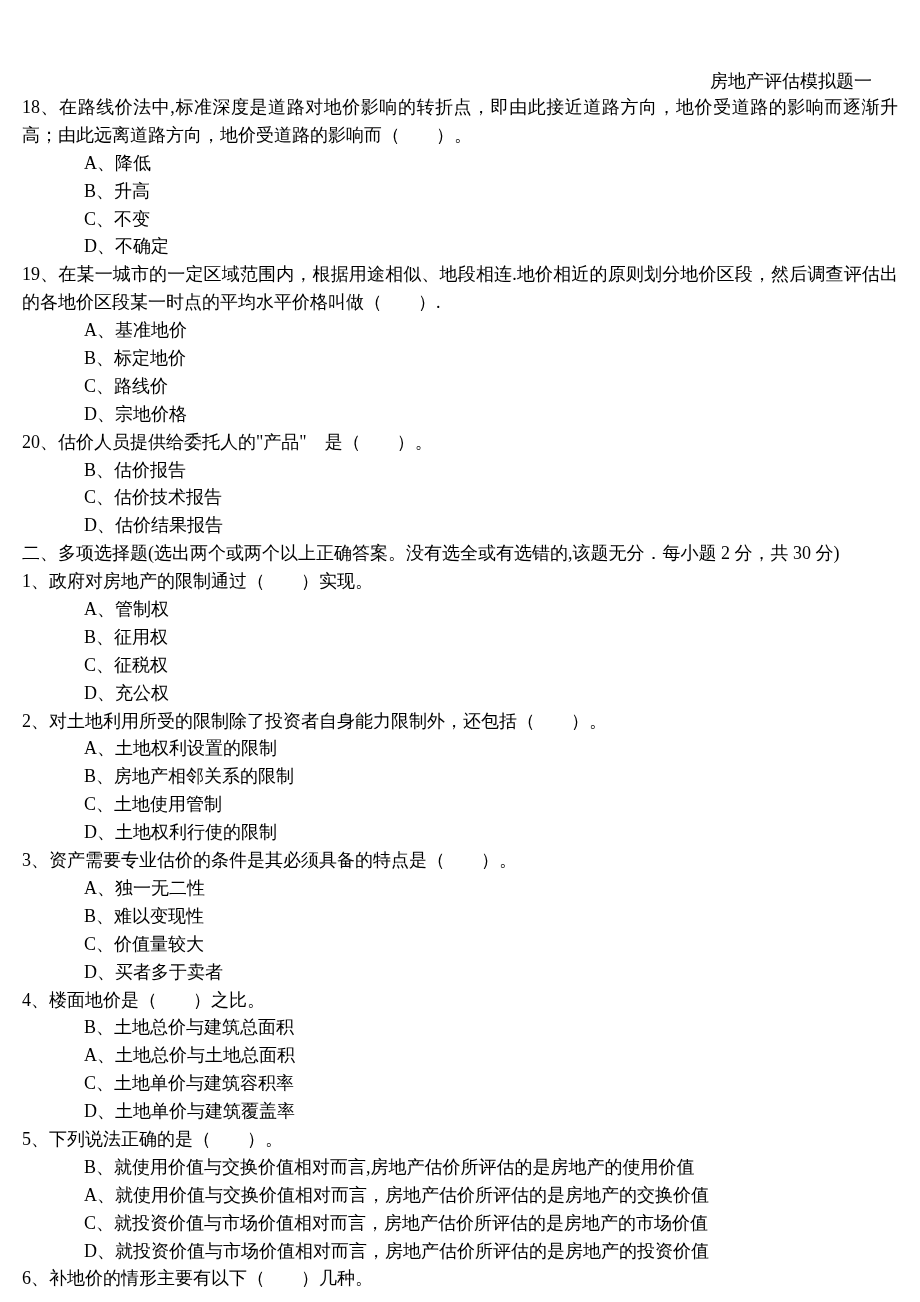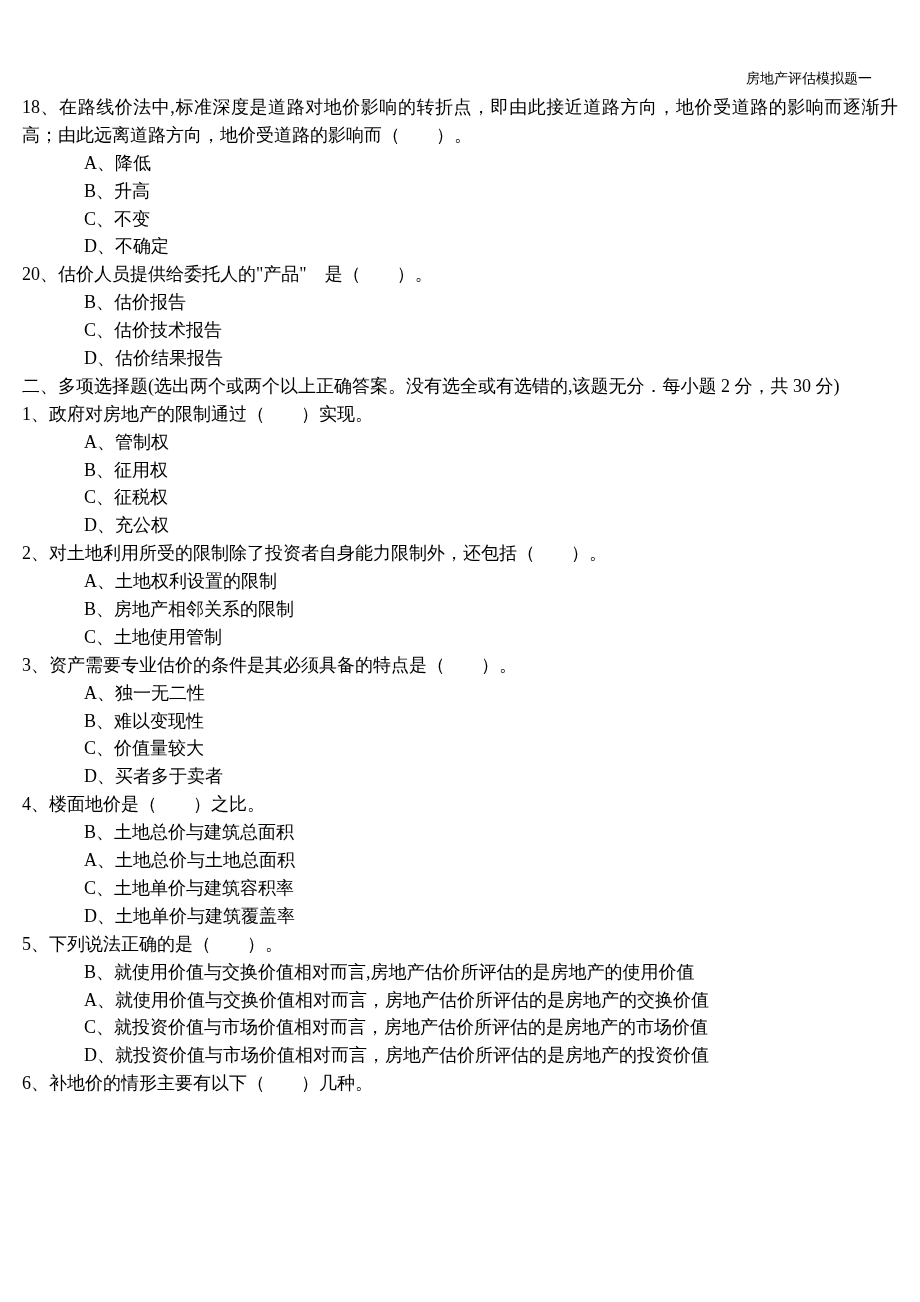--- a/index.html
+++ b/index.html
@@ -11,21 +11,21 @@
       font-size: 18px;
       line-height: 1.55;
       color: #000000;
       padding: 70px 22px 0 22px;
       position: relative;
     }
     .header-note {
       position: absolute;
       top: 68px;
       right: 48px;
-      font-size: 14px;
+      font-size: 18px;
     }
     .content {
       padding-top: 24px;
     }
     .question {
       margin-bottom: 0px;
     }
     .q-stem {
       text-align: justify;
     }
@@ -49,20 +49,29 @@
   <div class="question">
     <div class="q-stem"><span>18、</span><span>在路线价法中,标准深度是道路对地价影响的转折点，即由此接近道路方向，地价受道路的影响而逐渐升高；由此远离道路方向，地价受道路的影响而（　　）。</span></div>
     <div class="options">
       <span class="option">A、降低</span>
       <span class="option">B、升高</span>
       <span class="option">C、不变</span>
       <span class="option">D、不确定</span>
     </div>
   </div>
 
+  <div class="question">
+    <div class="q-stem"><span>19、</span><span>在某一城市的一定区域范围内，根据用途相似、地段相连.地价相近的原则划分地价区段，然后调查评估出的各地价区段某一时点的平均水平价格叫做（　　）.</span></div>
+    <div class="options">
+      <span class="option">A、基准地价</span>
+      <span class="option">B、标定地价</span>
+      <span class="option">C、路线价</span>
+      <span class="option">D、宗地价格</span>
+    </div>
+  </div>
 
   <div class="question">
     <div class="q-stem"><span>20、</span><span>估价人员提供给委托人的"产品"　是（　　）。</span></div>
     <div class="options">
       <span class="option">B、估价报告</span>
       <span class="option">C、估价技术报告</span>
       <span class="option">D、估价结果报告</span>
     </div>
   </div>
 
@@ -77,20 +86,21 @@
       <span class="option">D、充公权</span>
     </div>
   </div>
 
   <div class="question">
     <div class="q-stem"><span>2、</span><span>对土地利用所受的限制除了投资者自身能力限制外，还包括（　　）。</span></div>
     <div class="options">
       <span class="option">A、土地权利设置的限制</span>
       <span class="option">B、房地产相邻关系的限制</span>
       <span class="option">C、土地使用管制</span>
+      <span class="option">D、土地权利行使的限制</span>
     </div>
   </div>
 
   <div class="question">
     <div class="q-stem"><span>3、</span><span>资产需要专业估价的条件是其必须具备的特点是（　　）。</span></div>
     <div class="options">
       <span class="option">A、独一无二性</span>
       <span class="option">B、难以变现性</span>
       <span class="option">C、价值量较大</span>
       <span class="option">D、买者多于卖者</span>

